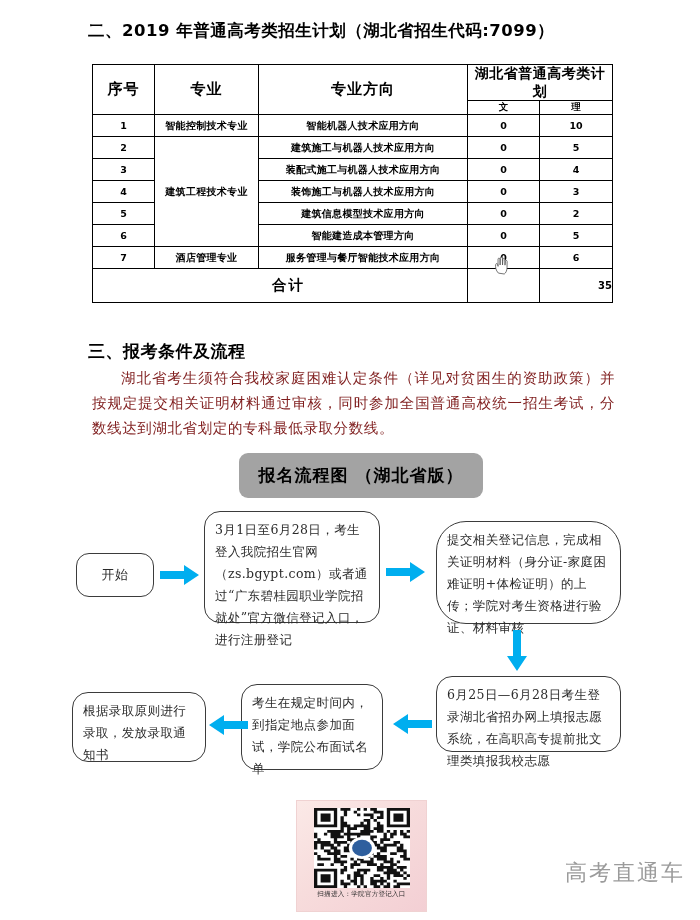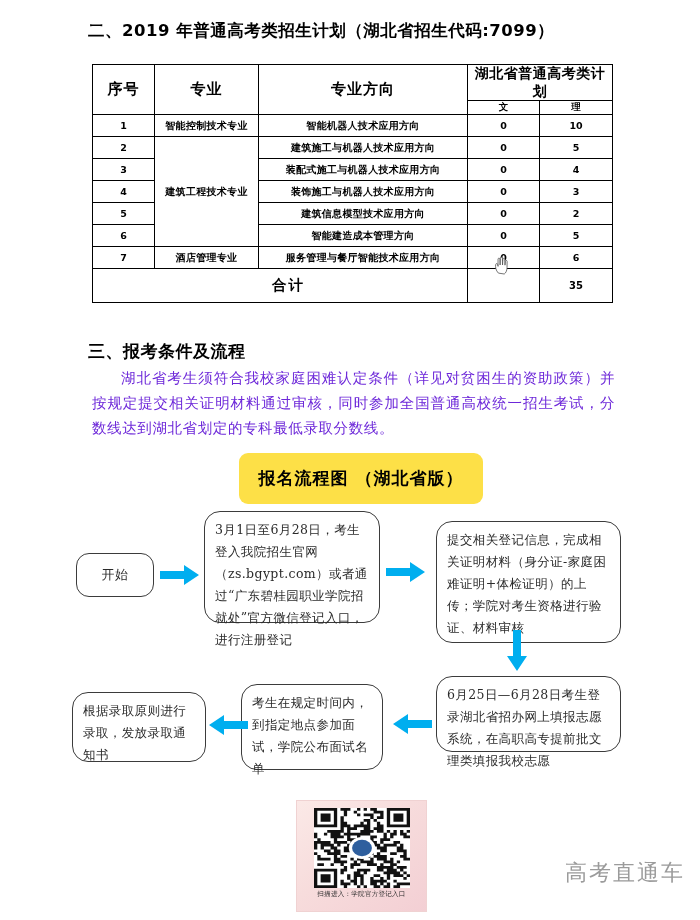--- a/index.html
+++ b/index.html
@@ -80,20 +80,21 @@
   #plan-table .total-row td {
     height: 33px;
   }
   #plan-table .total-label {
     font-size: 14.5px;
     letter-spacing: 2px;
     padding-left: 17px;
   }
   #plan-table .total-val {
     font-size: 10px;
+    text-align: right;
   }
   .col-no { width: 62px; }
   .col-major { width: 104px; }
   .col-dir { width: 209px; }
   .col-w { width: 72px; }
   .col-l { width: 73px; }
 
   
   #cursor-hand {
     position: absolute;
@@ -107,33 +108,33 @@
   
   #para-3 {
     position: absolute;
     left: 92px;
     top: 366px;
     width: 523px;
     font-size: 14.5px;
     line-height: 25px;
     text-align: justify;
     text-indent: 29px;
-    color: #6d28d9;
+    color: #7f1d1d;
     letter-spacing: 0.6px;
     font-family: "DejaVu Serif", "Liberation Serif", serif;
   }
 
   
   #flow-banner {
     position: absolute;
     left: 239px;
     top: 453px;
     width: 244px;
-    height: 51px;
-    background: #fde047;
+    height: 45px;
+    background: #a3a3a3;
     border-radius: 9px;
     display: flex;
     align-items: center;
     justify-content: center;
     color: #000;
     font-size: 17px;
     font-weight: bold;
     letter-spacing: 1px;
   }
 
@@ -166,21 +167,22 @@
   #box-step1 {
     left: 204px;
     top: 511px;
     width: 176px;
     height: 112px;
   }
   #box-step2 {
     left: 436px;
     top: 521px;
     width: 185px;
-    height: 122px;
+    height: 103px;
+    border-radius: 30px;
   }
   #box-step3 {
     left: 436px;
     top: 676px;
     width: 185px;
     height: 76px;
   }
   #box-step4 {
     left: 241px;
     top: 684px;

